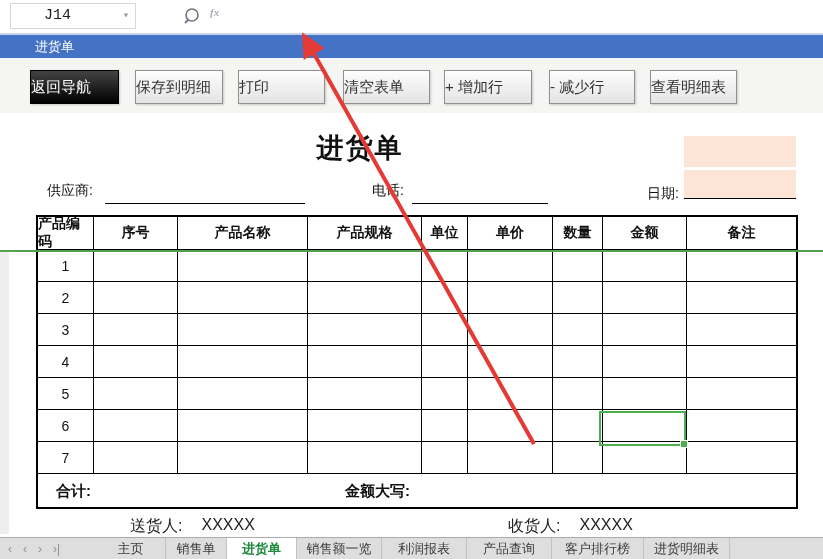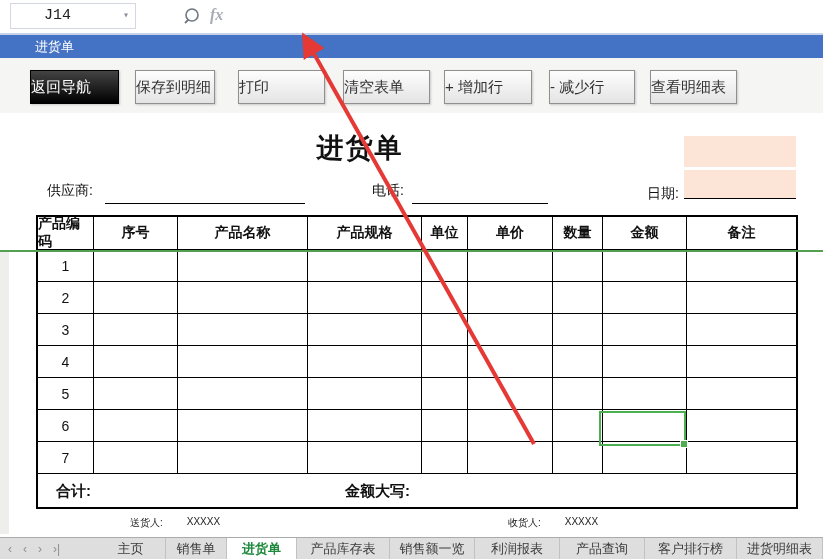--- a/index.html
+++ b/index.html
@@ -6,37 +6,37 @@
   html,body { width:823px; height:559px; overflow:hidden; background:#fff;
               font-family:"Liberation Sans","DejaVu Sans",sans-serif; }
 
   
   .topbar { position:absolute; left:0; top:0; width:823px; height:33px; background:#fff; }
   .namebox { position:absolute; left:10px; top:3px; width:126px; height:26px; background:#fff;
              border:1px solid #d3d8e2; font-family:"Liberation Mono","DejaVu Sans Mono",monospace;
              font-size:15px; color:#222; line-height:24px; padding-left:33px; }
   .namebox .caret { position:absolute; right:6px; top:0; color:#8a8f99; font-size:10px; line-height:24px; }
   .magicon { position:absolute; left:182px; top:6px; }
-  .fx { position:absolute; left:210px; top:6px; font-size:16px; font-style:italic; font-weight:bold;
+  .fx { position:absolute; left:210px; top:6px; font-size:11px; font-style:italic; font-weight:bold;
         color:#a7adb6; font-family:"Liberation Serif","DejaVu Serif",serif; }
   .formulabox { position:absolute; left:233px; top:3px; width:590px; height:26px; background:#fff;
                 border:1px solid #ccd2dd; font-family:"Liberation Mono","DejaVu Sans Mono",monospace;
                 font-size:15px; color:#111; line-height:24px; padding-left:9px; }
 
   
   .bluebar { position:absolute; left:0; top:33px; width:823px; height:25px; background:#4472c4;
              border-top:2px solid #c8d2e8; color:#fff; font-size:13px; line-height:23px; padding-left:35px; }
 
   
   .btnband { position:absolute; left:0; top:58px; width:823px; height:55px; background:#f5f6f3; }
   .btn { position:absolute; top:70px; height:34px; border:1px solid #909090;
          background:linear-gradient(#fdfdfd,#e4e4e4); color:#333; font-size:15px;
          text-align:left; line-height:32px; box-shadow:1px 1px 2px rgba(0,0,0,.18); cursor:default; }
   .btn.dark { background:linear-gradient(#434343,#000); color:#fff; border-color:#000; }
-  .b1{left:30px;width:89px;} .b2{left:135px;width:80px;} .b3{left:238px;width:87px;}
+  .b1{left:30px;width:89px;} .b2{left:135px;width:88px;} .b3{left:238px;width:87px;}
   .b4{left:343px;width:87px;} .b5{left:444px;width:88px;} .b6{left:549px;width:86px;}
   .b7{left:650px;width:87px;}
 
   
   .formtitle { position:absolute; left:285px; top:130px; width:150px; text-align:center;
                font-size:27px; font-weight:bold; color:#111; letter-spacing:2px; }
   .lbl { position:absolute; font-size:14px; color:#111; }
   .no-lbl { left:646px; top:144px; font-size:15px; font-weight:bold; }
   .sup-lbl { left:47px; top:182px; }
   .tel-lbl { left:372px; top:182px; }
@@ -62,21 +62,21 @@
 
   .pagebreak { position:absolute; left:0; top:250px; width:823px; height:2px; background:#54a052; z-index:5; }
   .leftstrip { position:absolute; left:0; top:252px; width:9px; height:282px; background:#eeeeec; }
 
   .sel { position:absolute; left:599px; top:411px; width:87px; height:35px;
          border:2px solid #4caf50; z-index:6; }
   .sel::after { content:''; position:absolute; right:-4px; bottom:-4px; width:6px; height:6px;
                 background:#4caf50; border:1px solid #fff; }
 
   
-  .sig { position:absolute; top:516px; font-size:10px; color:#222; display:flex; gap:24px; }
+  .sig { position:absolute; top:516px; font-size:16px; color:#222; display:flex; gap:19px; }
   .sig-d { left:130px; } .sig-r { left:508px; }
 
   
   .tabbar { position:absolute; left:0; top:537px; width:823px; height:22px; background:#dedede;
             border-top:1px solid #ababab; display:flex; font-size:13px; color:#3c3c3c; z-index:10; }
   .navzone { width:96px; display:flex; align-items:center; gap:11px; padding-left:8px;
              font-size:12px; color:#8f8f8f; }
   .navzone span { cursor:default; }
   .tab { height:100%; display:flex; align-items:center; justify-content:center;
          border-right:1px solid #c2c2c2; cursor:default; }
@@ -235,21 +235,20 @@
 <div class="tabbar">
   <div class="navzone">
     <span>‹</span>
     <span>‹</span>
     <span>›</span>
     <span>›|</span>
   </div>
   <div class="tab" style="width:70px">主页</div>
   <div class="tab" style="width:61px">销售单</div>
   <div class="tab active" style="width:70px">进货单</div>
-  <div class="tab" style="width:93px">产品库存表</div>
   <div class="tab" style="width:85px">销售额一览</div>
   <div class="tab" style="width:85px">利润报表</div>
   <div class="tab" style="width:85px">产品查询</div>
   <div class="tab" style="width:92px">客户排行榜</div>
   <div class="tab" style="width:86px">进货明细表</div>
 </div>
 
 <svg class="arrow-overlay" viewBox="0 0 823 559">
   <defs>
     <marker id="ah" markerWidth="7" markerHeight="7" refX="5.2" refY="3" orient="auto">

